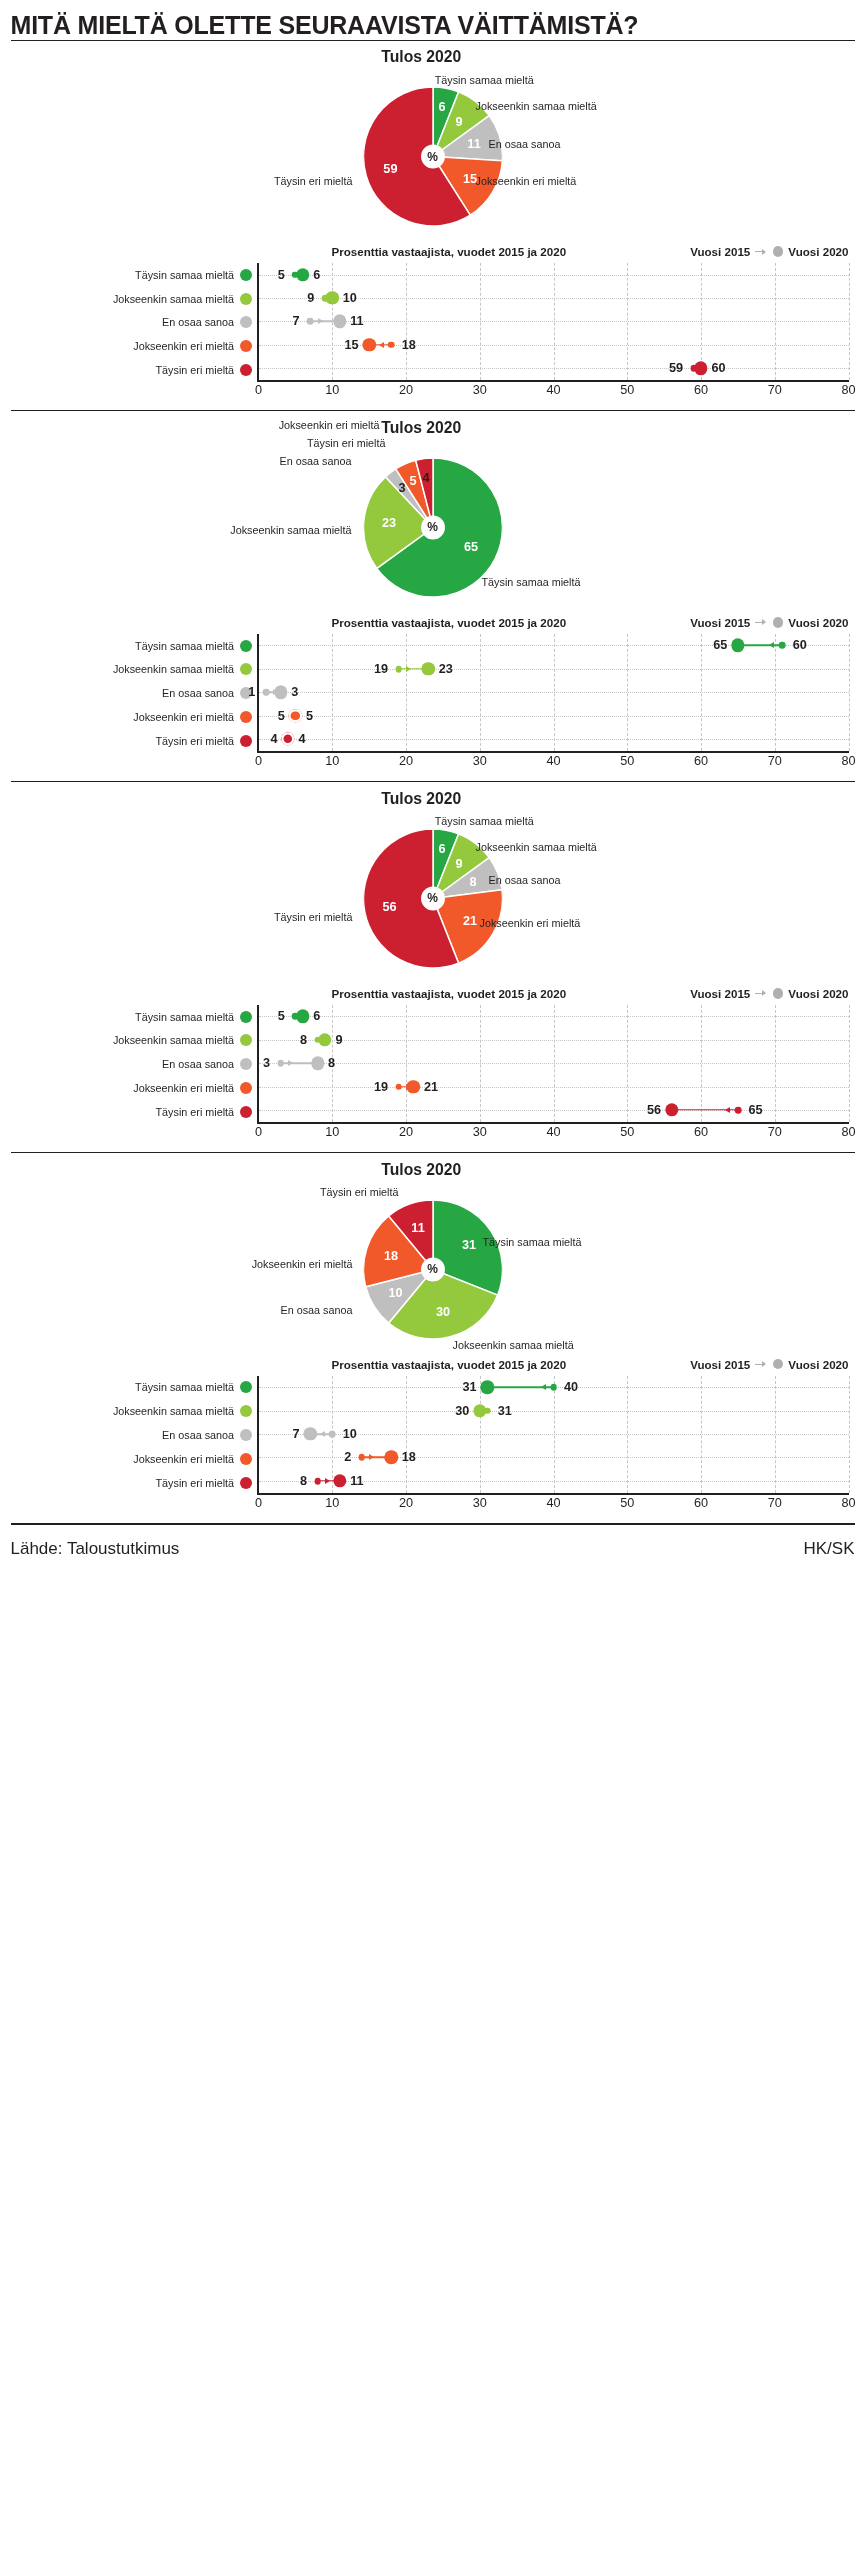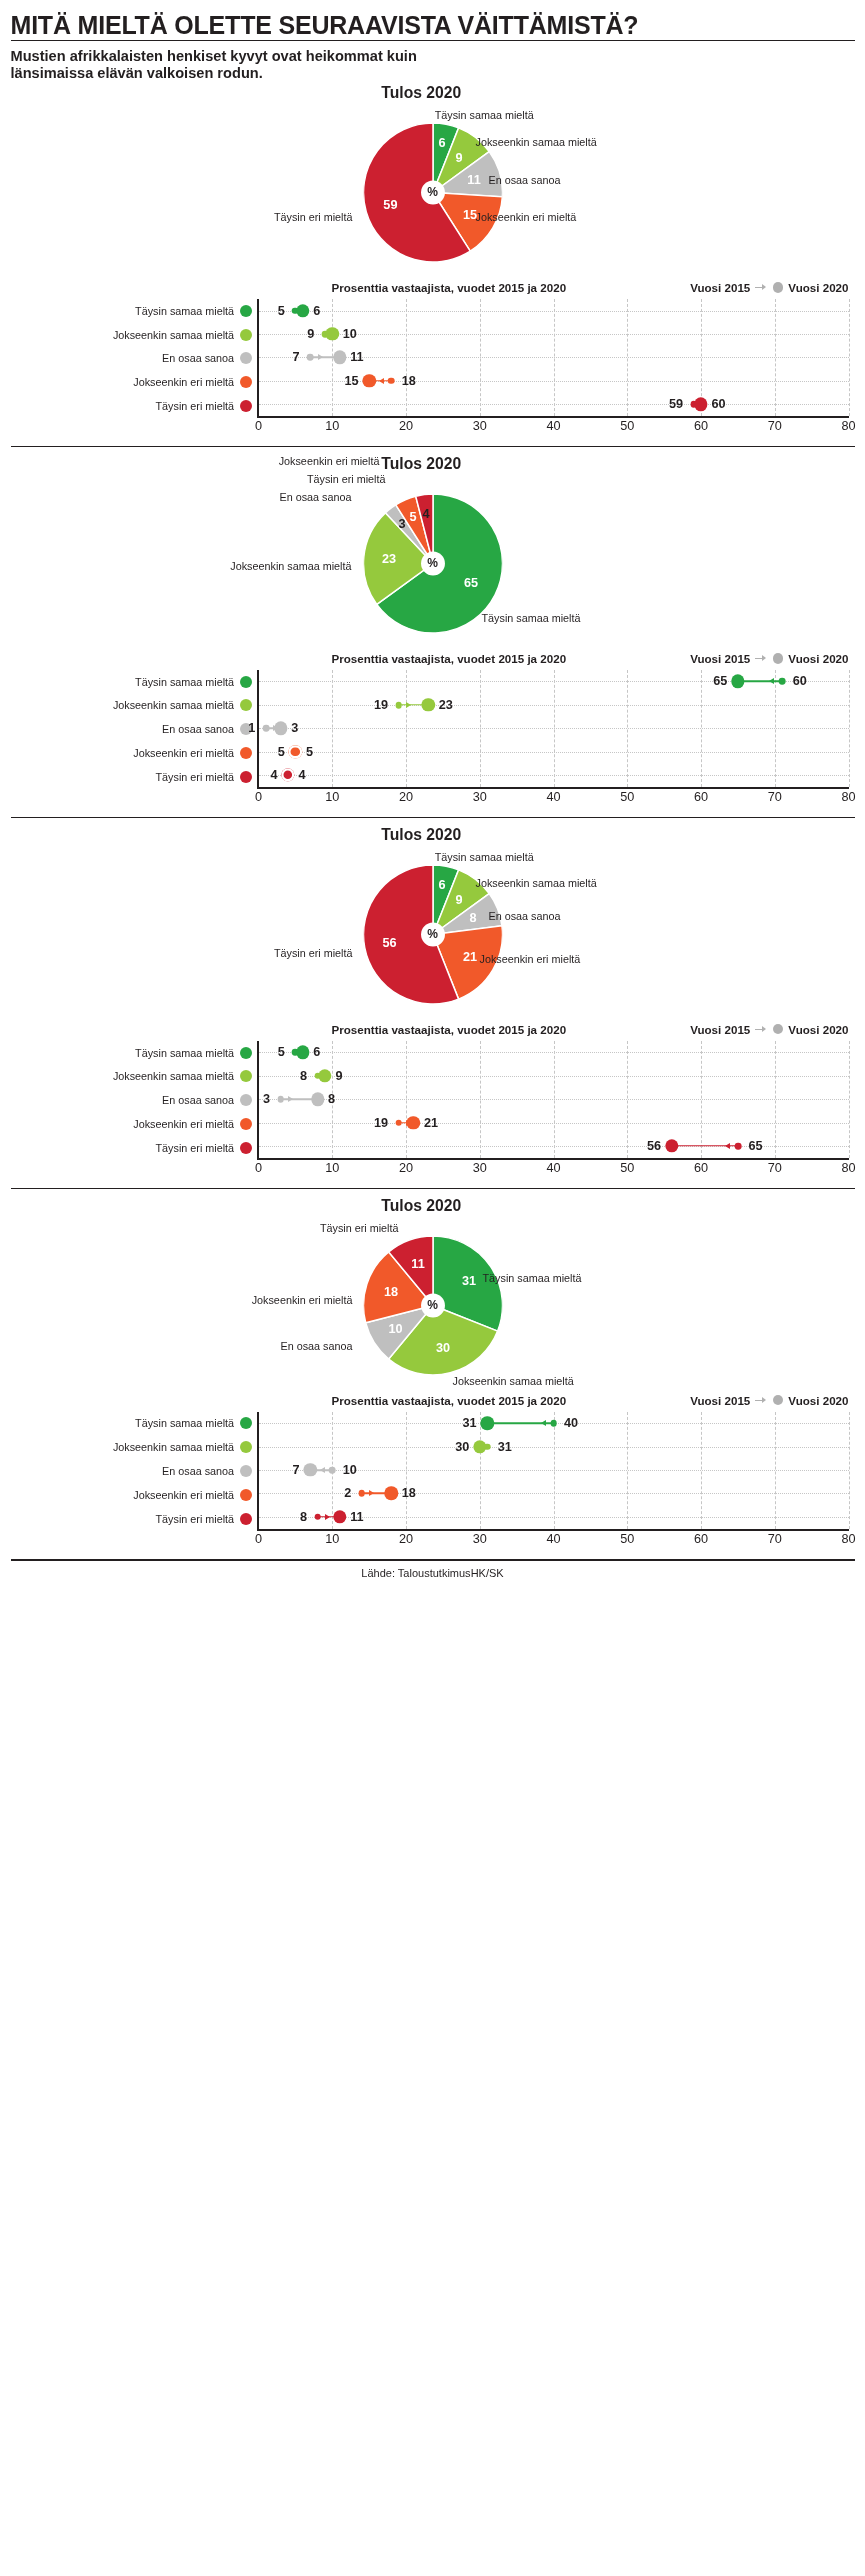--- a/index.html
+++ b/index.html
@@ -196,37 +196,35 @@
   .valnum {
     position: absolute;
     font-size: 12.7px;
     font-weight: bold;
     transform: translateY(-50%);
     white-space: nowrap;
     color: #231f20;
   }
 
   .footer {
-    display:flex; justify-content: center;
-    font-size: 11px;
-    padding-top: 6px;
+    display:flex; justify-content: space-between;
+    font-size: 17px;
+    padding-top: 14px;
   }
 </style>
 </head>
 <body>
 
 <div class="page">
 
   <h1 class="main-title">MITÄ MIELTÄ OLETTE SEURAAVISTA VÄITTÄMISTÄ?</h1>
   <div class="rule"></div>
 
   <div id="sections-host">
       <div class="section">
-        <div class="statement">Mustien afrikkalaisten henkiset kyvyt ovat heikommat kuin
-länsimaissa elävän valkoisen rodun.</div>
         <div class="pie-block">
           <div class="pie-title">Tulos 2020</div>
           <div class="pie-stage">
             <div class="pie-wrap">
               <svg viewBox="0 0 186 186" width="139" height="139">
                 <path d="M 93 93 L 93 0 A 93 93 0 0 1 127.23558339967505 6.53078681239262 Z" fill="#27a744" stroke="#ffffff" stroke-width="2"></path>
                 <path d="M 93 93 L 127.23558339967505 6.53078681239262 A 93 93 0 0 1 168.23858047687008 38.33597153679999 Z" fill="#95c93d" stroke="#ffffff" stroke-width="2"></path>
                 <path d="M 93 93 L 168.23858047687008 38.33597153679999 A 93 93 0 0 1 185.81648574382928 98.83951831622613 Z" fill="#bfbfbf" stroke="#ffffff" stroke-width="2"></path>
                 <path d="M 93 93 L 185.81648574382928 98.83951831622613 A 93 93 0 0 1 142.8318919330467 171.52249707168738 Z" fill="#f1592a" stroke="#ffffff" stroke-width="2"></path>
                 <path d="M 93 93 L 142.8318919330467 171.52249707168738 A 93 93 0 1 1 92.99999999999999 0 Z" fill="#cc2030" stroke="#ffffff" stroke-width="2"></path>

